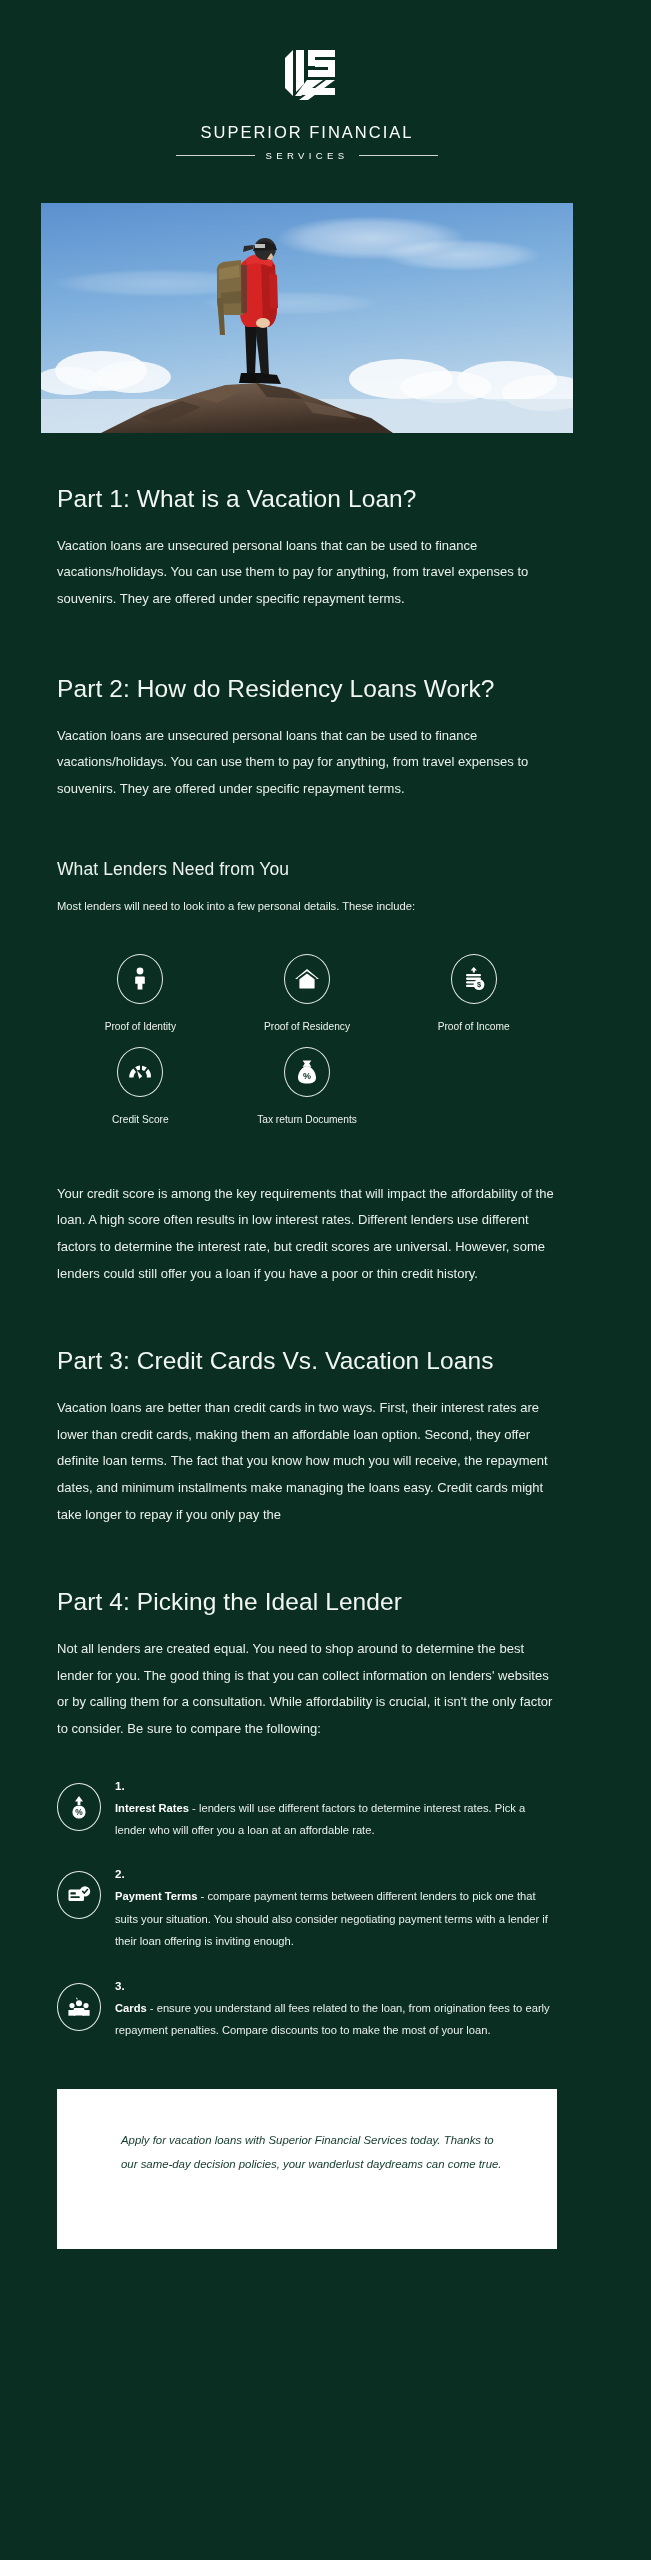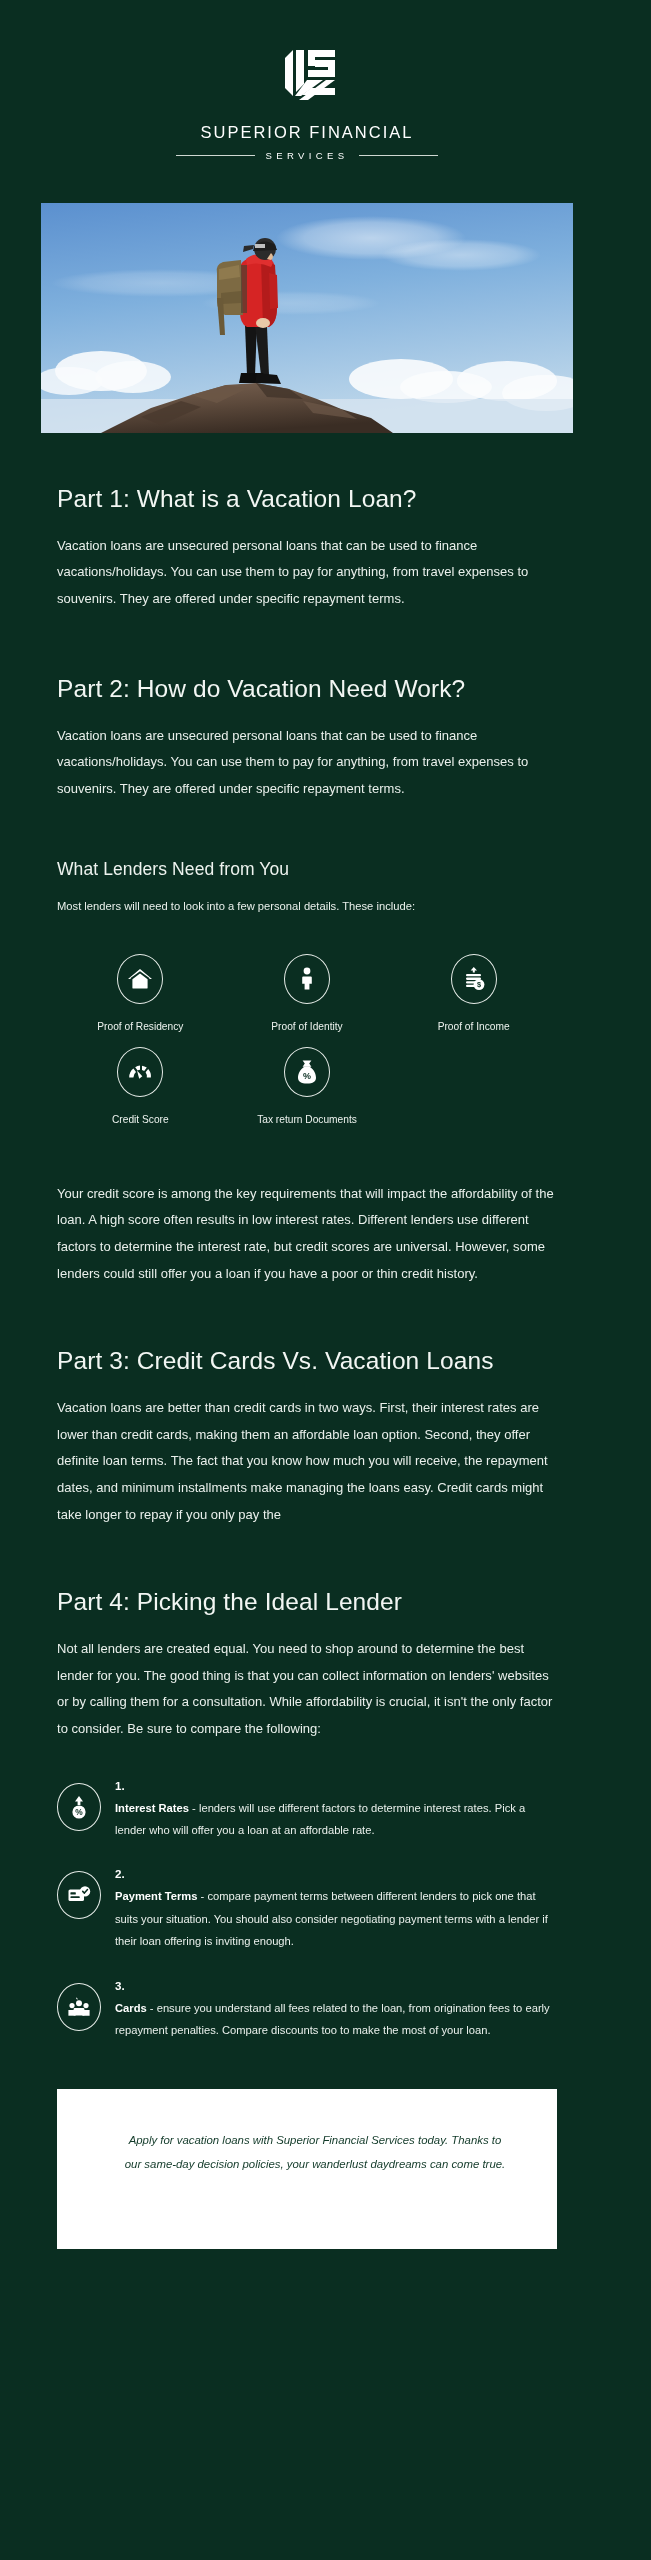--- a/index.html
+++ b/index.html
@@ -190,21 +190,20 @@
     margin-top: 2px;
   }
   .num-text b { font-weight: bold; color: #ffffff; }
 
   
   .callout {
     margin: 48px 57px 0 57px;
     background: #ffffff;
     padding: 40px 48px 44px 64px;
     min-height: 160px;
-    text-align: center;
   }
   .callout p {
     color: #123a29;
     font-style: italic;
     font-size: 11.4px;
     line-height: 2.05;
   }
 
   .bottom-space { height: 60px; }
 </style>
@@ -316,46 +315,46 @@
 
       <path d="M230 50 Q234 54 230 57 L226 56 Z" fill="#e0bb98"></path>
     </svg>
   </div>
 
   <div class="content">
 
     <h2 class="section-title t-part1">Part 1: What is a Vacation Loan?</h2>
     <p class="body-text">Vacation loans are unsecured personal loans that can be used to finance vacations/holidays. You can use them to pay for anything, from travel expenses to souvenirs. They are offered under specific repayment terms.</p>
 
-    <h2 class="section-title t-part2">Part 2: How do Vacation Need Work?</h2>
+    <h2 class="section-title t-part2">Part 2: How do Residency Loans Work?</h2>
     <p class="body-text">Vacation loans are unsecured personal loans that can be used to finance vacations/holidays. You can use them to pay for anything, from travel expenses to souvenirs. They are offered under specific repayment terms.</p>
 
     <h3 class="sub-title">What Lenders Need from You</h3>
     <p class="lead-text">Most lenders will need to look into a few personal details. These include:</p>
 
     <div class="icon-grid">
+
+      <div class="icon-cell">
+        <span class="icon-circle">
+          <svg width="22" height="26" viewBox="0 0 22 26" xmlns="http://www.w3.org/2000/svg" fill="#ffffff">
+            <circle cx="11" cy="5" r="3.4"></circle>
+            <path d="M7.2 10.5 h7.6 a1 1 0 0 1 1 1 v6.2 h-2.4 v5.8 h-4.8 v-5.8 h-2.4 v-6.2 a1 1 0 0 1 1 -1 z"></path>
+          </svg>
+        </span>
+        <span class="icon-label">Proof of Identity</span>
+      </div>
 
       <div class="icon-cell">
         <span class="icon-circle">
           <svg width="26" height="24" viewBox="0 0 26 24" xmlns="http://www.w3.org/2000/svg" fill="#ffffff">
             <path d="M13 2 L25 12 L22.4 12 L22.4 11 L13 4.2 L3.6 11 L3.6 12 L1 12 Z"></path>
             <path d="M13 6.6 L20.6 12.3 v8.4 a0.9 0.9 0 0 1 -0.9 0.9 h-13.4 a0.9 0.9 0 0 1 -0.9 -0.9 v-8.4 z"></path>
           </svg>
         </span>
         <span class="icon-label">Proof of Residency</span>
-      </div>
-
-      <div class="icon-cell">
-        <span class="icon-circle">
-          <svg width="22" height="26" viewBox="0 0 22 26" xmlns="http://www.w3.org/2000/svg" fill="#ffffff">
-            <circle cx="11" cy="5" r="3.4"></circle>
-            <path d="M7.2 10.5 h7.6 a1 1 0 0 1 1 1 v6.2 h-2.4 v5.8 h-4.8 v-5.8 h-2.4 v-6.2 a1 1 0 0 1 1 -1 z"></path>
-          </svg>
-        </span>
-        <span class="icon-label">Proof of Identity</span>
       </div>
 
       <div class="icon-cell">
         <span class="icon-circle">
           <svg width="24" height="26" viewBox="0 0 24 26" xmlns="http://www.w3.org/2000/svg" fill="#ffffff">
             <path d="M11.8 1 L15 4.4 L12.8 4.4 L12.8 6.6 L10.8 6.6 L10.8 4.4 L8.6 4.4 Z"></path>
             <rect x="4" y="8" width="15" height="2.3" rx="1.1"></rect>
             <rect x="4" y="11.6" width="15" height="2.3" rx="1.1"></rect>
             <rect x="4" y="15.2" width="11" height="2.3" rx="1.1"></rect>
             <rect x="4" y="18.8" width="9" height="2.3" rx="1.1"></rect>

